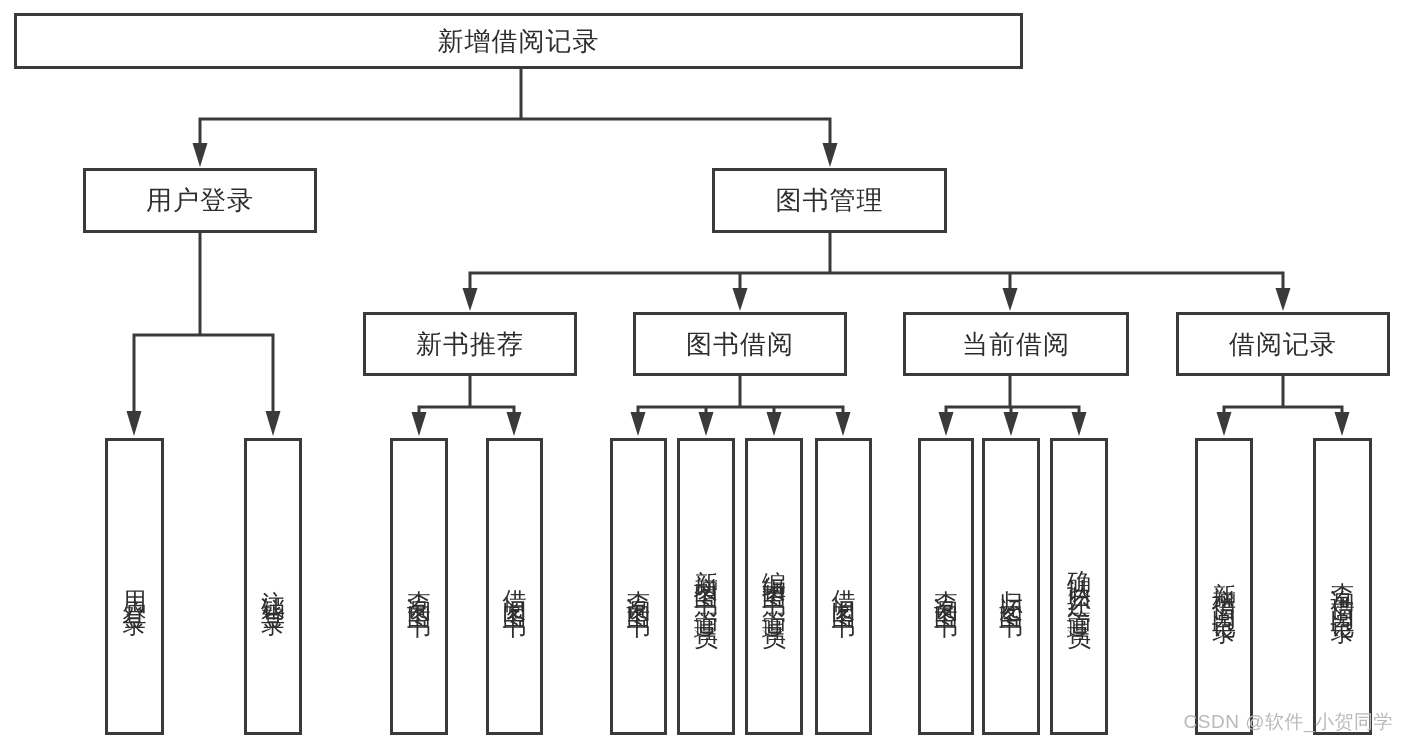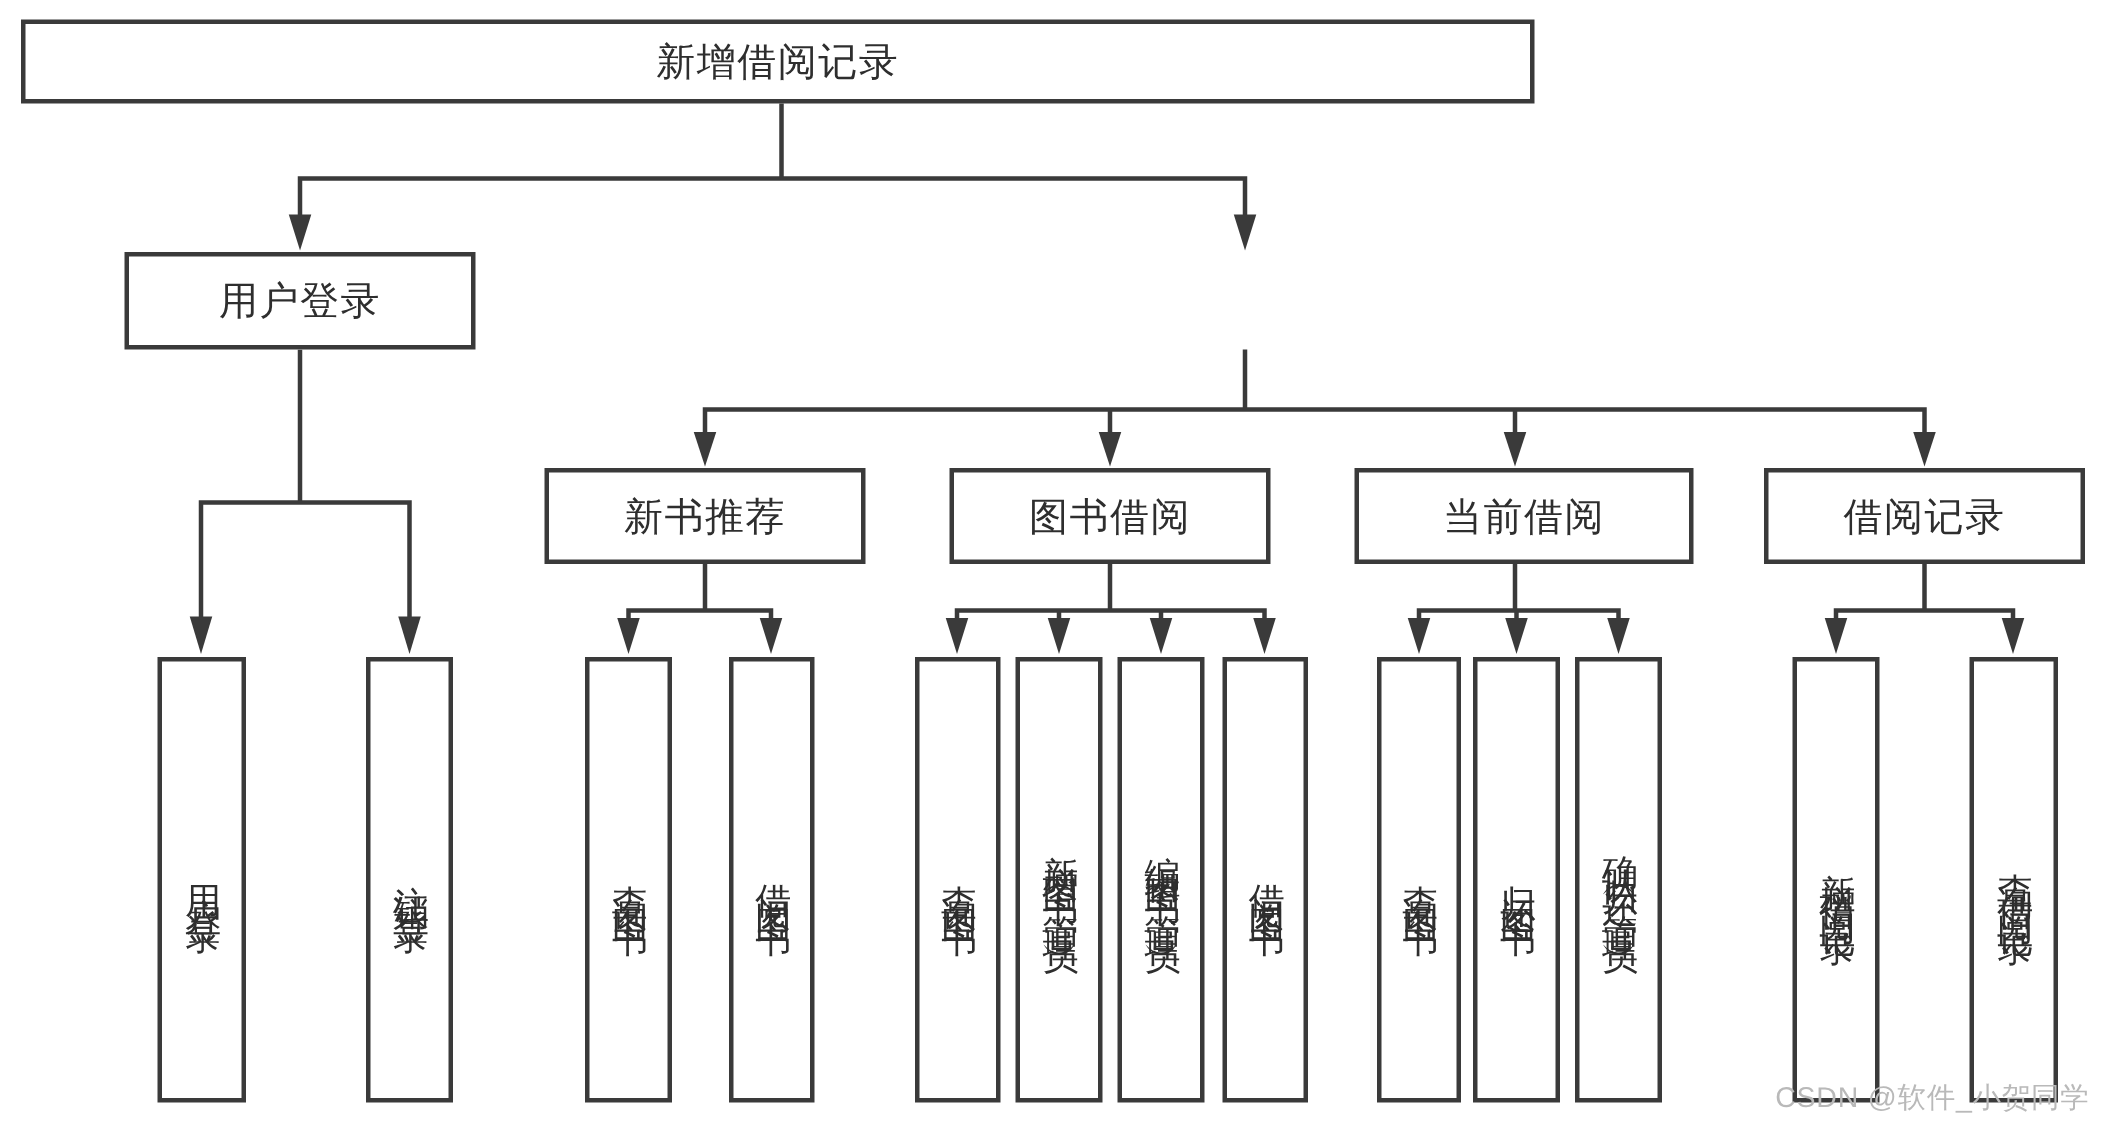--- a/index.html
+++ b/index.html
@@ -28,21 +28,21 @@
   .n-l3d{left:1176px;top:312px;width:214px;height:64px;}
   .lf{top:438px;height:297px;}
   .n-f1{left:105px;width:59px;}  .n-f2{left:244px;width:58px;}
   .n-f3{left:390px;width:58px;}  .n-f4{left:486px;width:57px;}
   .n-f5{left:610px;width:57px;}  .n-f6{left:677px;width:58px;}
   .n-f7{left:745px;width:58px;}  .n-f8{left:815px;width:57px;}
   .n-f9{left:918px;width:56px;}  .n-f10{left:982px;width:58px;}
   .n-f11{left:1050px;width:58px;} .n-f12{left:1195px;width:58px;}
   .n-f13{left:1313px;width:59px;}
   .watermark{
-    position:absolute;right:12px;bottom:2px;z-index:5;
+    position:absolute;right:12px;bottom:12px;z-index:5;
     color:#b9b9b9;font-size:19px;letter-spacing:0.5px;white-space:nowrap;
   }
 </style>
 </head>
 <body>
 
 <div class="canvas">
 
   <svg class="wires" viewBox="0 0 1405 747" xmlns="http://www.w3.org/2000/svg">
 
@@ -104,20 +104,21 @@
     </g>
     <g fill="#3a3a3a" stroke="none">
       <polygon points="1216.5,412 1231.5,412 1224,436"></polygon>
       <polygon points="1334.5,412 1349.5,412 1342,436"></polygon>
     </g>
   </svg>
 
   <div class="node h n-root">新增借阅记录</div>
 
   <div class="node h n-l2a">用户登录</div>
+  <div class="node h n-l2b">图书管理</div>
 
   <div class="node h n-l3a">新书推荐</div>
   <div class="node h n-l3b">图书借阅</div>
   <div class="node h n-l3c">当前借阅</div>
   <div class="node h n-l3d">借阅记录</div>
 
   <div class="node v lf n-f1">
     <span>用户登录</span>
     </div>
   <div class="node v lf n-f2">

